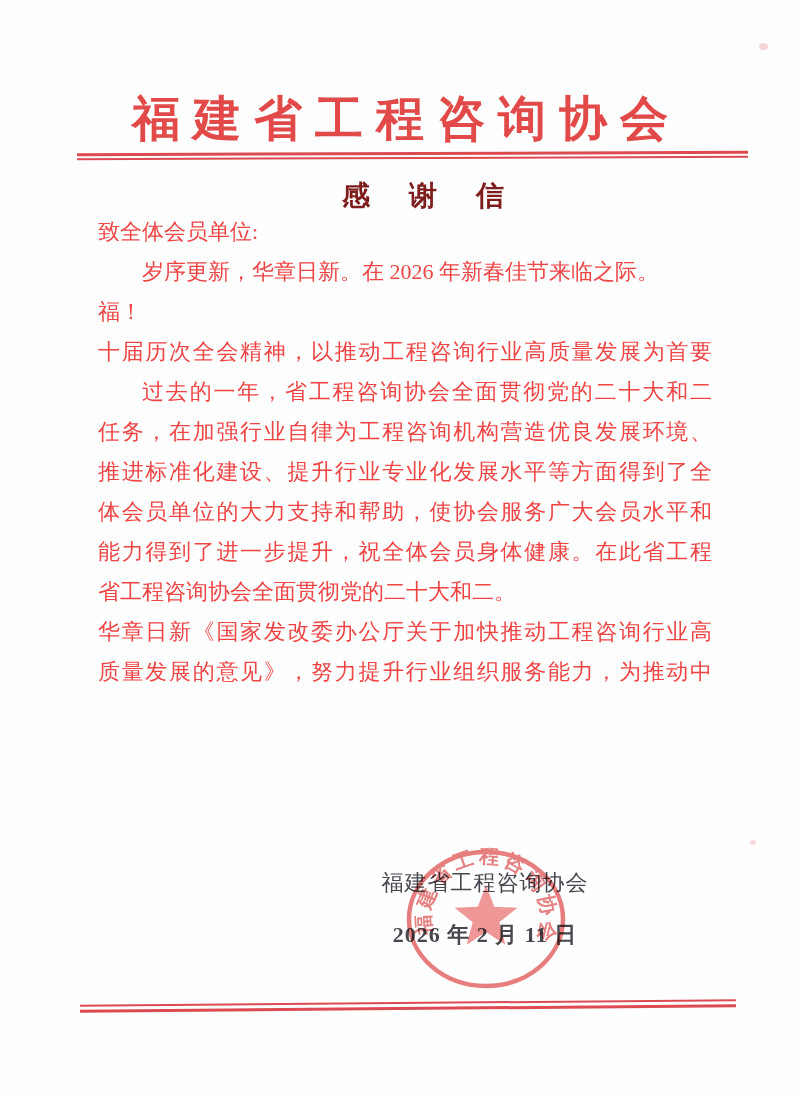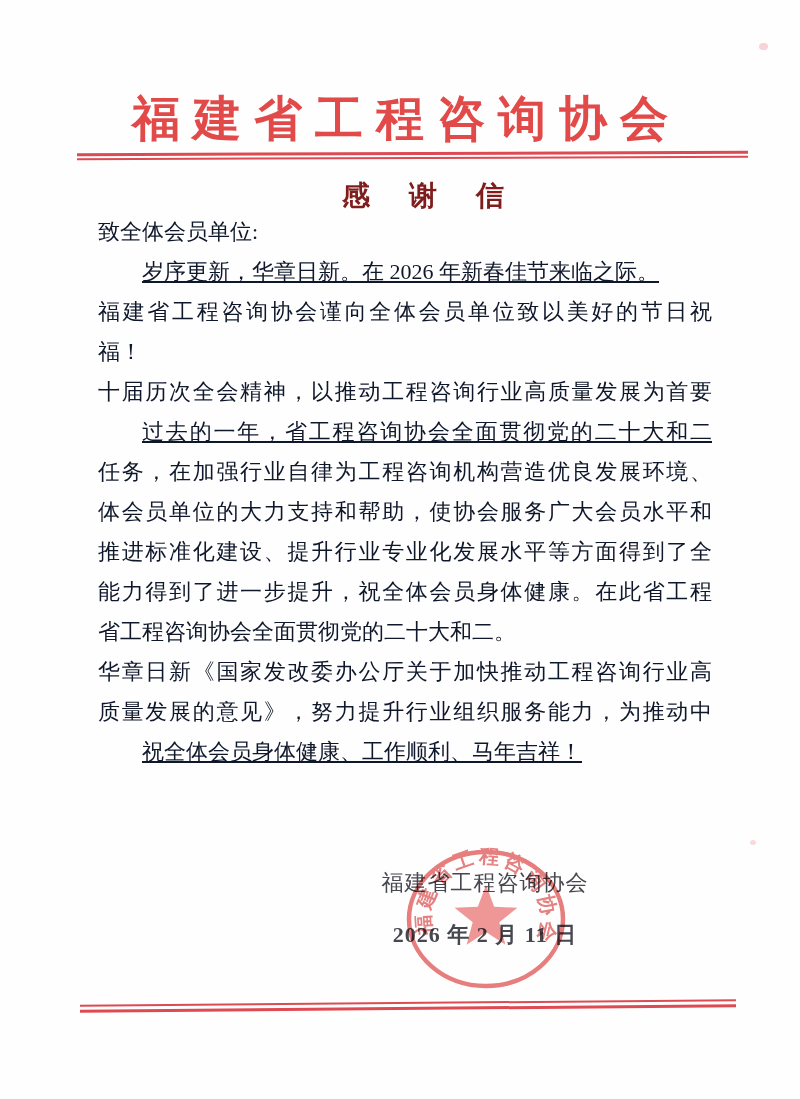--- a/index.html
+++ b/index.html
@@ -24,28 +24,28 @@
   .bottom-rule .gap{height:3px;}
   .bottom-rule .bar2{height:3px;}
   .rule .gap{background:transparent;}
   .letter-title{
     position:absolute;top:176px;left:12px;width:800px;height:40px;
     text-align:center;font-size:28px;line-height:40px;font-weight:bold;
     color:#7f1d1d;letter-spacing:16px;text-indent:16px;white-space:nowrap;margin-left:11px;
   }
   .body-block{
     position:absolute;left:98px;top:212px;width:614px;
-    font-size:22px;color:#0f172a;
+    font-size:22px;color:#ef4444;
   }
   .line{
     height:40px;line-height:40px;white-space:nowrap;overflow:visible;
     text-align:left;
   }
   .fill{text-align:justify;text-align-last:justify;}
-  .indent{padding-left:44px;width:570px;text-decoration:underline;}
+  .indent{padding-left:44px;width:570px;}
   .signature-block{
     position:absolute;left:185px;top:864px;width:600px;
     text-align:center;color:#46474f;font-size:22px;
   }
   .signature-org{line-height:38px;letter-spacing:1px;white-space:nowrap;}
   .signature-date{line-height:38px;margin-top:14px;letter-spacing:1px;white-space:nowrap;font-weight:bold;}
   .seal{
     position:absolute;left:404px;top:846px;width:164px;height:146px;
     opacity:0.82;mix-blend-mode:multiply;pointer-events:none;
   }
@@ -70,32 +70,30 @@
     <div class="bar bar1"></div>
     <div class="gap"></div>
     <div class="bar bar2"></div>
   </div>
 
   <div class="letter-title">感 谢 信</div>
 
   <div class="body-block">
     <div class="line">致全体会员单位:</div>
     <div class="line indent">岁序更新，华章日新。在 2026 年新春佳节来临之际。</div>
-    <div class="line fill">福建省工程咨询协会谨向全体会员单位致以美好的节日祝</div>
     <div class="line">福！</div>
     <div class="line fill">十届历次全会精神，以推动工程咨询行业高质量发展为首要</div>
     <div class="line indent fill">过去的一年，省工程咨询协会全面贯彻党的二十大和二</div>
     <div class="line fill">任务，在加强行业自律为工程咨询机构营造优良发展环境、</div>
+    <div class="line fill">推进标准化建设、提升行业专业化发展水平等方面得到了全</div>
     <div class="line fill">体会员单位的大力支持和帮助，使协会服务广大会员水平和</div>
-    <div class="line fill">推进标准化建设、提升行业专业化发展水平等方面得到了全</div>
     <div class="line fill">能力得到了进一步提升，祝全体会员身体健康。在此省工程</div>
     <div class="line">省工程咨询协会全面贯彻党的二十大和二。</div>
     <div class="line fill">华章日新《国家发改委办公厅关于加快推动工程咨询行业高</div>
     <div class="line fill">质量发展的意见》，努力提升行业组织服务能力，为推动中</div>
-    <div class="line indent">祝全体会员身体健康、工作顺利、马年吉祥！</div>
   </div>
 
   <div class="signature-block">
     <div class="signature-org">福建省工程咨询协会</div>
     <div class="signature-date">2026 年 2 月 11 日</div>
   </div>
 
   <div class="speck speck-b"></div>
 
   <svg class="seal" viewBox="0 0 164 146" xmlns="http://www.w3.org/2000/svg">

